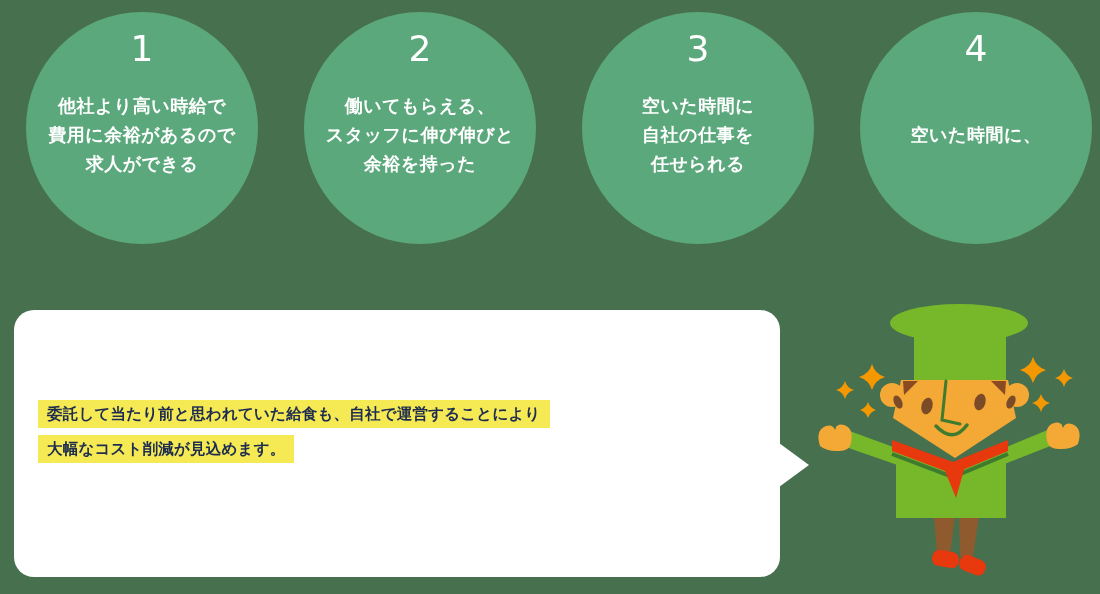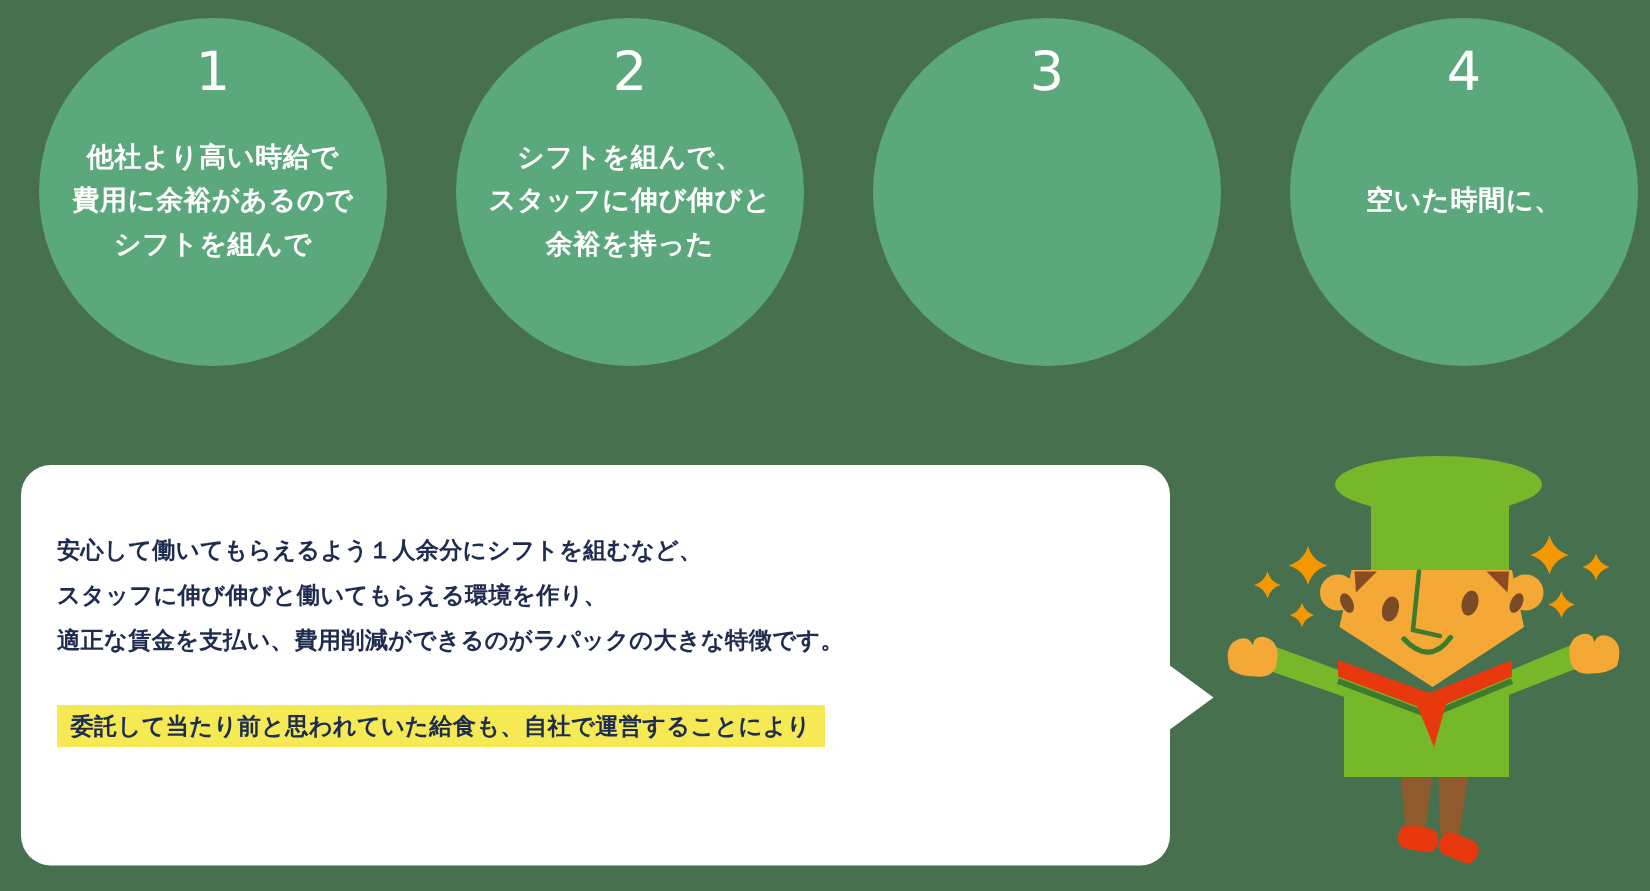--- a/index.html
+++ b/index.html
@@ -42,74 +42,75 @@
     padding:42px 30px 0 24px;color:var(--ink);
   }
   .bubble-tail{
     position:absolute;left:779px;top:443px;width:0;height:0;
     border-left:30px solid var(--bubble);
     border-top:22px solid transparent;
     border-bottom:22px solid transparent;
   }
   .para{margin:0;font-size:15.5px;font-weight:700;line-height:30px;letter-spacing:0.2px;}
   .para .line{display:block;}
-  .highlights{margin-top:28px;}
+  .highlights{margin-top:48px;}
   .hl{
     display:table;background:var(--hl);color:var(--ink);
     font-size:15.5px;font-weight:700;line-height:20px;letter-spacing:0.2px;
     padding:4px 9px;margin-bottom:7px;
   }
   
   .mascot{position:absolute;left:790px;top:300px;width:310px;height:294px;}
 </style>
 </head>
 <body>
 
 <div class="page">
 
   <div class="circles">
 
     <div class="circle">
       <span class="num">1</span>
       <div class="lines">
         <span class="line" style="display:block">他社より高い時給で</span>
         <span class="line" style="display:block">費用に余裕があるので</span>
-        <span class="line" style="display:block">シフトを組んで</span>
+        <span class="line" style="display:block">求人ができる</span>
       </div>
     </div>
 
     <div class="circle">
       <span class="num">2</span>
       <div class="lines">
-        <span class="line" style="display:block">シフトを組んで、</span>
+        <span class="line" style="display:block">働いてもらえる、</span>
         <span class="line" style="display:block">スタッフに伸び伸びと</span>
         <span class="line" style="display:block">余裕を持った</span>
       </div>
     </div>
 
     <div class="circle">
       <span class="num">3</span>
+      <div class="lines">
+        <span class="line" style="display:block">空いた時間に</span>
+        <span class="line" style="display:block">自社の仕事を</span>
+        <span class="line" style="display:block">任せられる</span>
+      </div>
     </div>
 
     <div class="circle">
       <span class="num">4</span>
       <div class="lines">
         <span class="line" style="display:block">空いた時間に、</span>
       </div>
     </div>
   </div>
 
   <div class="bubble">
-    <p class="para">
-      <span class="line">安心して働いてもらえるよう１人余分にシフトを組むなど、</span>
-      <span class="line">スタッフに伸び伸びと働いてもらえる環境を作り、</span>
-      <span class="line">適正な賃金を支払い、費用削減ができるのがラパックの大きな特徴です。</span>
-    </p>
     <div class="highlights">
       <span class="hl">委託して当たり前と思われていた給食も、自社で運営することにより</span>
+      <span class="hl">大幅なコスト削減が見込めます。</span>
     </div>
   </div>
   <div class="bubble-tail"></div>
 
   <svg class="mascot" viewBox="0 0 310 294" xmlns="http://www.w3.org/2000/svg">
 
     <g fill="var(--m-sparkle)">
       <path d="M 82 64 Q 85 74 95 77 Q 85 80 82 90 Q 79 80 69 77 Q 79 74 82 64 Z"></path>
       <path d="M 55 81 Q 57 88 64 90 Q 57 92 55 99 Q 53 92 46 90 Q 53 88 55 81 Z"></path>
       <path d="M 78 102 Q 80 108 86 110 Q 80 112 78 118 Q 76 112 70 110 Q 76 108 78 102 Z"></path>

